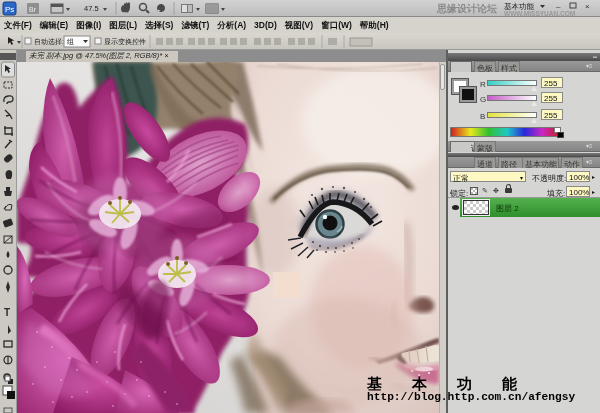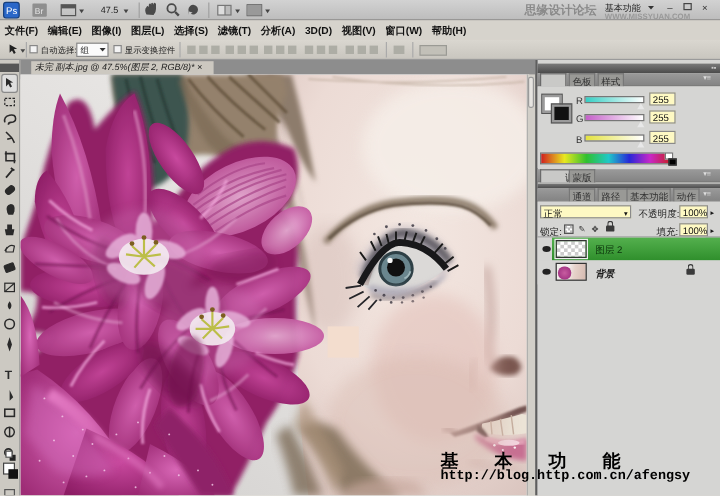--- a/index.html
+++ b/index.html
@@ -447,23 +447,16 @@
   <div class="ltext" style="left:99px;top:20px;">填充:</div>
   <div class="vbox" style="left:118px;top:18px;width:24px;">100%</div>
   <div style="left:144px;top:20px;font-size:6px;position:absolute;">▸</div>
   <div style="left:0;top:29px;width:152px;height:1px;background:#999;"></div>
   <div style="left:0;top:30px;width:140px;height:19px;background:#d5d5d3;">
    <div class="eye" style="left:4px;top:7px;"></div>
    <div style="left:12px;top:0;width:140px;height:19px;background:linear-gradient(#54b04e,#2f8f2c);"></div>
    <div style="left:15px;top:2px;width:26px;height:15px;background:repeating-conic-gradient(#fff 0 25%,#ccc 0 50%) 0 0/6px 6px;border:1px solid #333;outline:1px solid #eee;"></div>
    <div style="left:48px;top:5px;color:#0c330c;font-size:8px;">图层 2</div>
   </div>
-  <div style="left:0;top:49px;width:152px;height:20px;background:#d5d5d3;">
-   <div class="eye" style="left:4px;top:7px;"></div>
-   <div style="left:15px;top:2px;width:26px;height:15px;background:linear-gradient(100deg,#f2eeec 0 40%,#e6d2ca 60%,#d5bab0 100%);border:1px solid #333;"></div>
-   <div style="left:17px;top:5px;width:11px;height:11px;background:radial-gradient(#c85ca0,#96267a);border-radius:45%;"></div>
-   <div style="left:48px;top:6px;font-style:italic;font-weight:bold;font-size:8px;">背景</div>
-   <div class="lck" style="left:124px;top:7px;"></div>
-  </div>
  </div>
 </div>
 <div id="wm1">基本功能</div>
 <div id="wm2">http://blog.http.com.cn/afengsy</div>
 
 </body></html>

